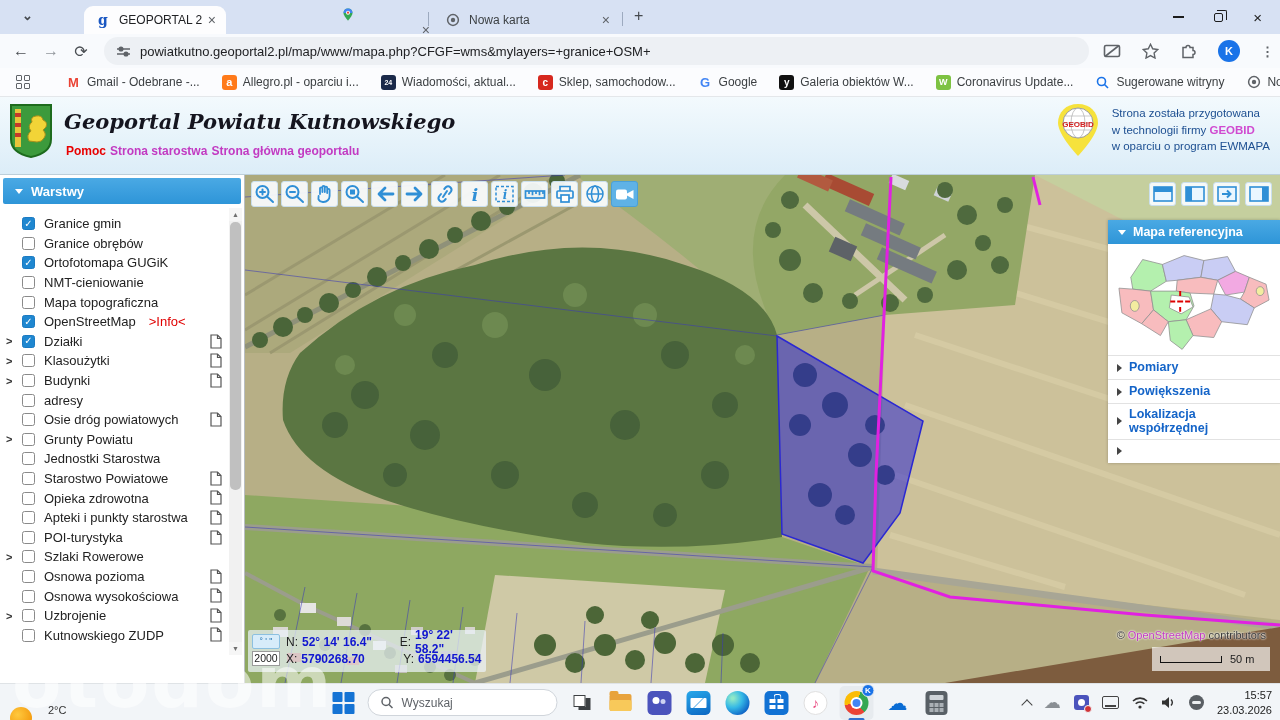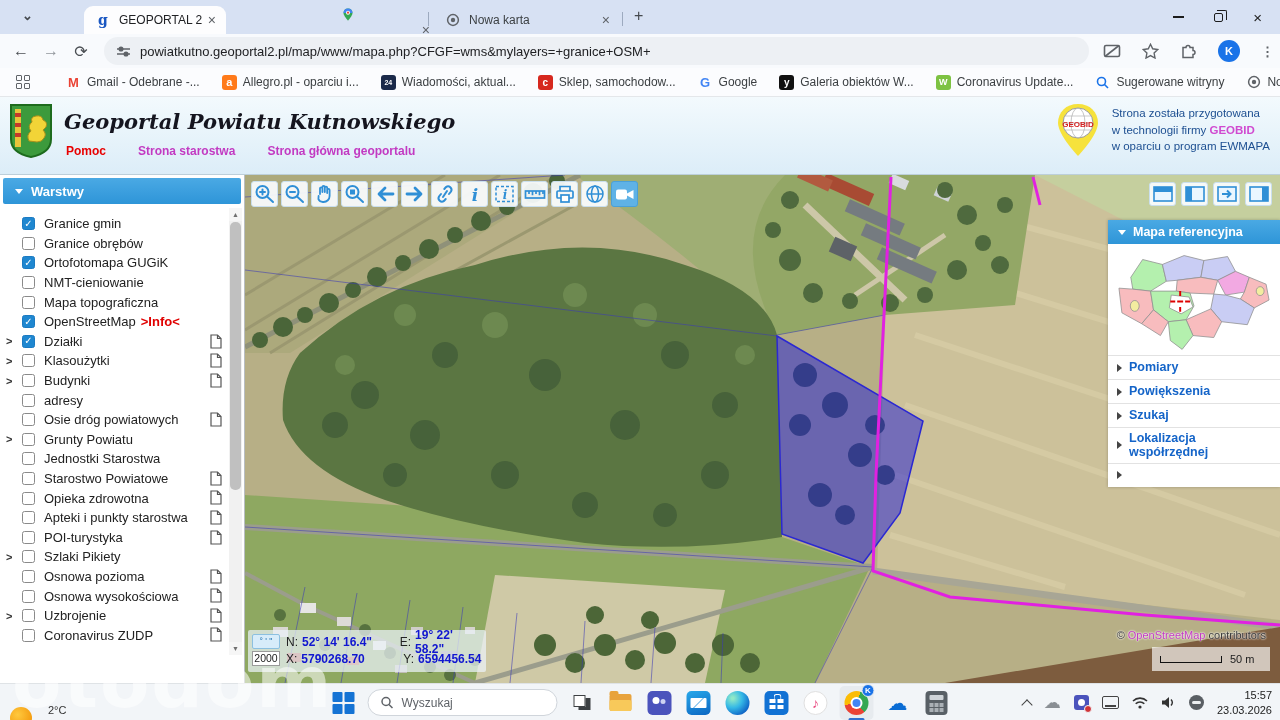--- a/index.html
+++ b/index.html
@@ -35,38 +35,38 @@
   .bm{display:flex;align-items:center;gap:6px;margin-right:22px;white-space:nowrap}
   .bm .fv{width:15px;height:15px;border-radius:3px;display:flex;align-items:center;justify-content:center;font-weight:bold;flex:none}
   #appsgrid{width:14px;height:14px;margin:0 12px 0 16px;display:grid;grid-template-columns:6px 6px;grid-template-rows:6px 6px;gap:2px}
   #appsgrid span{border:1.6px solid #5f6368;border-radius:1px}
   .vsep{width:1px;height:16px;background:#d4d7da;margin:0 12px}
 
   
   #siteheader{position:absolute;left:0;top:97px;width:1280px;height:78px;background:linear-gradient(180deg,#f3fafd 0%,#dcedf8 100%);border-bottom:1px solid #bccfda}
   #crest{position:absolute;left:9px;top:6px}
   #site-title{position:absolute;left:64px;top:12px;font-family:"DejaVu Serif",serif;font-style:italic;font-weight:bold;font-size:21px;color:#15151f}
-  #site-links{position:absolute;left:66px;top:47px;display:flex;gap:32px;font-size:12px;font-weight:bold}
+  #site-links{position:absolute;left:66px;top:47px;display:flex;gap:4px;font-size:12px;font-weight:bold}
   #site-links .lk{color:#c23ac2}
   #site-links .lk:first-child{color:#e80000}
   #geobid{position:absolute;right:10px;top:5px;display:flex;align-items:center;gap:10px}
   #geobid .txt{font-size:11.5px;color:#1d4f91;line-height:1.45}
   #geobid .brand{color:#d04ad0;font-weight:bold}
 
   
   #lpanel{position:absolute;left:0;top:175px;width:245px;height:508px;background:#fff;border-right:1px solid #b9bec2}
   #lp-head{position:absolute;left:3px;top:3px;right:3px;height:26px;background:linear-gradient(180deg,#4aa9e4,#2e95d8);color:#fff;font-size:13px;font-weight:bold;display:flex;align-items:center;border-radius:2px}
   #lp-head .tri{width:0;height:0;border-left:4px solid transparent;border-right:4px solid transparent;border-top:5px solid #fff;margin:0 8px 0 12px}
   #layers-list{position:absolute;left:0;top:39px;right:16px}
   .layer-row{display:flex;align-items:center;height:19.6px;padding-left:22px;position:relative;font-size:13px;color:#222;white-space:nowrap}
   .layer-row .chev{position:absolute;left:6px;font-weight:bold;color:#333;font-size:11px}
   .cb{width:13px;height:13px;border:1.5px solid #8a8a8a;border-radius:2.5px;background:#fff;margin-right:9px;flex:none;display:flex;align-items:center;justify-content:center;font-size:10px;line-height:1}
   .cb.on{background:#1f87d0;border-color:#1a7ac2;color:#fff}
   .doc{position:absolute;right:6px;top:2px;line-height:0}
-  .redinfo{color:#e00000;font-weight:bold;margin-left:5px}
+  .redinfo{color:#e00000;font-weight:normal;margin-left:13px}
   #lp-scroll{position:absolute;right:2px;top:33px;width:13px;height:447px;background:#f1f1f1}
   #lp-scroll .ar{position:absolute;left:0;width:13px;height:13px;background:#f6f6f6;color:#707070;font-size:7px;text-align:center;line-height:13px}
   #lp-scroll .thumb{position:absolute;left:1px;top:14px;width:11px;height:268px;background:#c0c0c0;border-radius:5px}
   #lp-foot{position:absolute;left:0;right:0;bottom:2px;height:26px;background:#fff;border-top:1px solid #ddd;display:flex;align-items:center;font-weight:bold;color:#1464c8;font-size:13px}
   #lp-foot .tri{width:0;height:0;border-top:4px solid transparent;border-bottom:4px solid transparent;border-left:5px solid #1464c8;margin:0 7px 0 10px}
 
   
   #map{position:absolute;left:245px;top:175px;width:1035px;height:508px;background:#b7af86;overflow:hidden}
   #maptools{position:absolute;left:6px;top:6px;display:flex;gap:3px}
   .tb{width:27px;height:26px;background:rgba(250,253,255,.92);border:1px solid #cadfee;border-radius:3px;display:flex;align-items:center;justify-content:center;padding:0}
@@ -441,21 +441,21 @@
           <span class="cb"></span>
           <span class="lbl">POI-turystyka</span>
           <span class="doc"><svg width="12" height="15" viewBox="0 0 12 15">
               <path d="M1,1 h6.5 l3.5,3.5 V14 H1 Z" fill="#fff" stroke="#555" stroke-width="1.2"></path>
               <path d="M7.5,1 V4.5 H11" fill="none" stroke="#555" stroke-width="1.2"></path>
             </svg></span>
         </div>
         <div class="layer-row">
           <span class="chev">&gt;</span>
           <span class="cb"></span>
-          <span class="lbl">Szlaki Pikiety</span>
+          <span class="lbl">Szlaki Rowerowe</span>
         </div>
         <div class="layer-row">
           <span class="cb"></span>
           <span class="lbl">Osnowa pozioma</span>
           <span class="doc"><svg width="12" height="15" viewBox="0 0 12 15">
               <path d="M1,1 h6.5 l3.5,3.5 V14 H1 Z" fill="#fff" stroke="#555" stroke-width="1.2"></path>
               <path d="M7.5,1 V4.5 H11" fill="none" stroke="#555" stroke-width="1.2"></path>
             </svg></span>
         </div>
         <div class="layer-row">
@@ -470,21 +470,21 @@
           <span class="chev">&gt;</span>
           <span class="cb"></span>
           <span class="lbl">Uzbrojenie</span>
           <span class="doc"><svg width="12" height="15" viewBox="0 0 12 15">
               <path d="M1,1 h6.5 l3.5,3.5 V14 H1 Z" fill="#fff" stroke="#555" stroke-width="1.2"></path>
               <path d="M7.5,1 V4.5 H11" fill="none" stroke="#555" stroke-width="1.2"></path>
             </svg></span>
         </div>
         <div class="layer-row">
           <span class="cb"></span>
-          <span class="lbl">Coronavirus ZUDP</span>
+          <span class="lbl">Kutnowskiego ZUDP</span>
           <span class="doc"><svg width="12" height="15" viewBox="0 0 12 15">
               <path d="M1,1 h6.5 l3.5,3.5 V14 H1 Z" fill="#fff" stroke="#555" stroke-width="1.2"></path>
               <path d="M7.5,1 V4.5 H11" fill="none" stroke="#555" stroke-width="1.2"></path>
             </svg></span>
         </div>
       </div>
     <div id="lp-scroll">
       <span class="ar" style="top:0">▲</span>
       <span class="thumb"></span>
       <span class="ar" style="bottom:0">▼</span>
@@ -805,24 +805,20 @@
           <div class="ref-row">
             <span class="tri"></span>
             <span>Pomiary</span>
           </div>
           <div class="ref-row">
             <span class="tri"></span>
             <span>Powiększenia</span>
           </div>
           <div class="ref-row">
             <span class="tri"></span>
-            <span>Szukaj</span>
-          </div>
-          <div class="ref-row">
-            <span class="tri"></span>
             <span>Lokalizacja współrzędnej</span>
           </div>
           <div class="ref-row">
             <span class="tri"></span>
           </div>
         </div>
     </div>
 
     <div id="coords">
       <div class="row">

